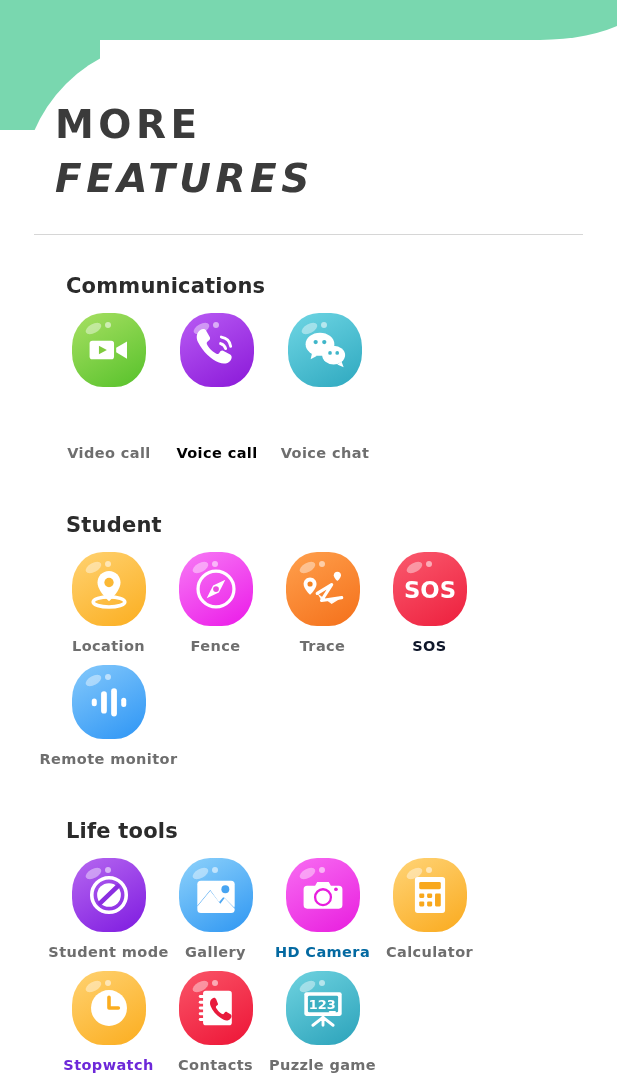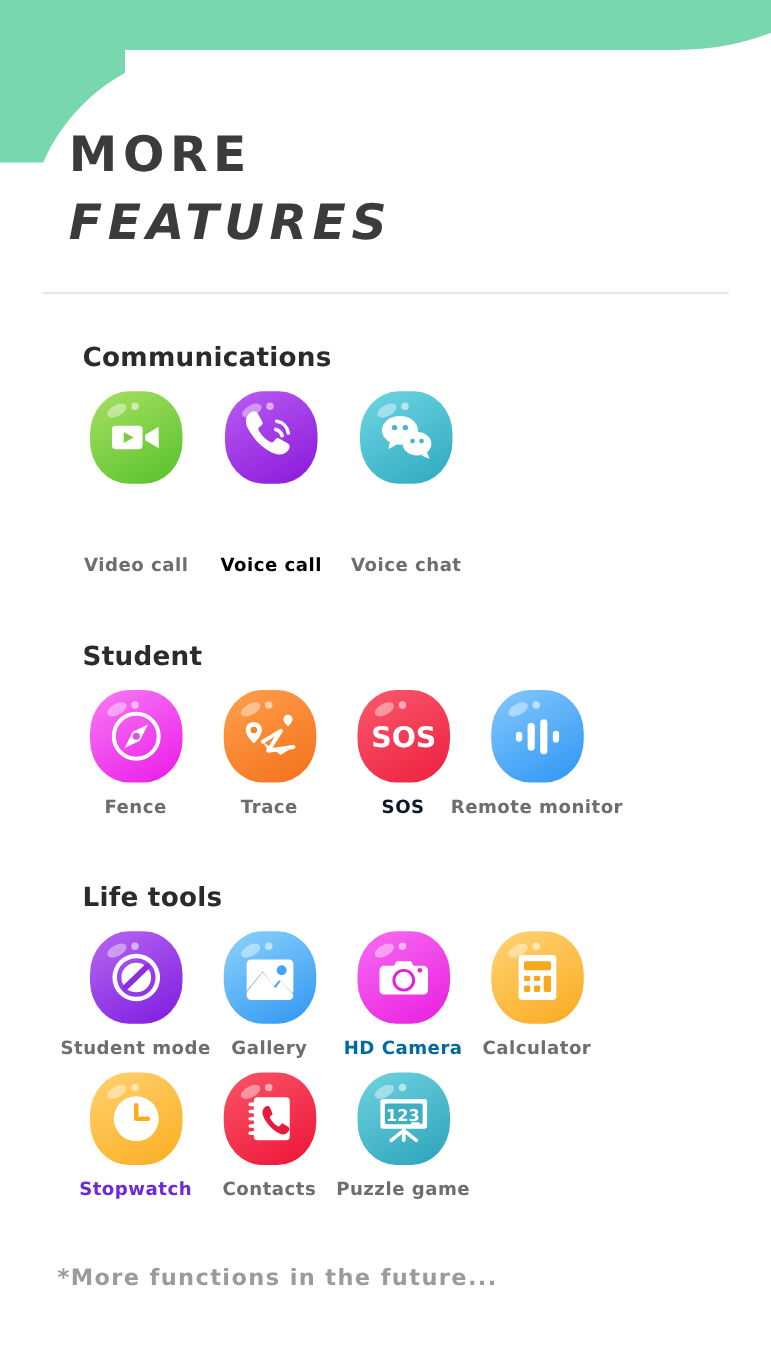--- a/index.html
+++ b/index.html
@@ -243,20 +243,29 @@
                   <use href="#ic-chat-bubbles-icon"></use>
                 </svg>
               </div>
               <div class="cell-label" style="color: rgb(110, 110, 110);">Voice chat</div>
             </div>
           </div>
         </div>
         <div class="section section-safe">
           <div class="section-title" style="color: rgb(43, 43, 43);">Student</div>
           <div class="grid cols5">
+            <div class="cell">
+              <div class="cell-icon">
+                <div class="blob" style="background: linear-gradient(150deg, rgb(255, 210, 113) 0%, rgb(251, 174, 32) 100%);"></div>
+                <svg class="glyph" viewBox="0 0 64 64">
+                  <use href="#ic-map-pin-icon"></use>
+                </svg>
+              </div>
+              <div class="cell-label" style="color: rgb(110, 110, 110);">Location</div>
+            </div>
             <div class="cell">
               <div class="cell-icon">
                 <div class="blob" style="background: linear-gradient(150deg, rgb(247, 123, 245) 0%, rgb(235, 25, 232) 100%);"></div>
                 <svg class="glyph" viewBox="0 0 64 64">
                   <use href="#ic-compass-icon"></use>
                 </svg>
               </div>
               <div class="cell-label" style="color: rgb(110, 110, 110);">Fence</div>
             </div>
             <div class="cell">

